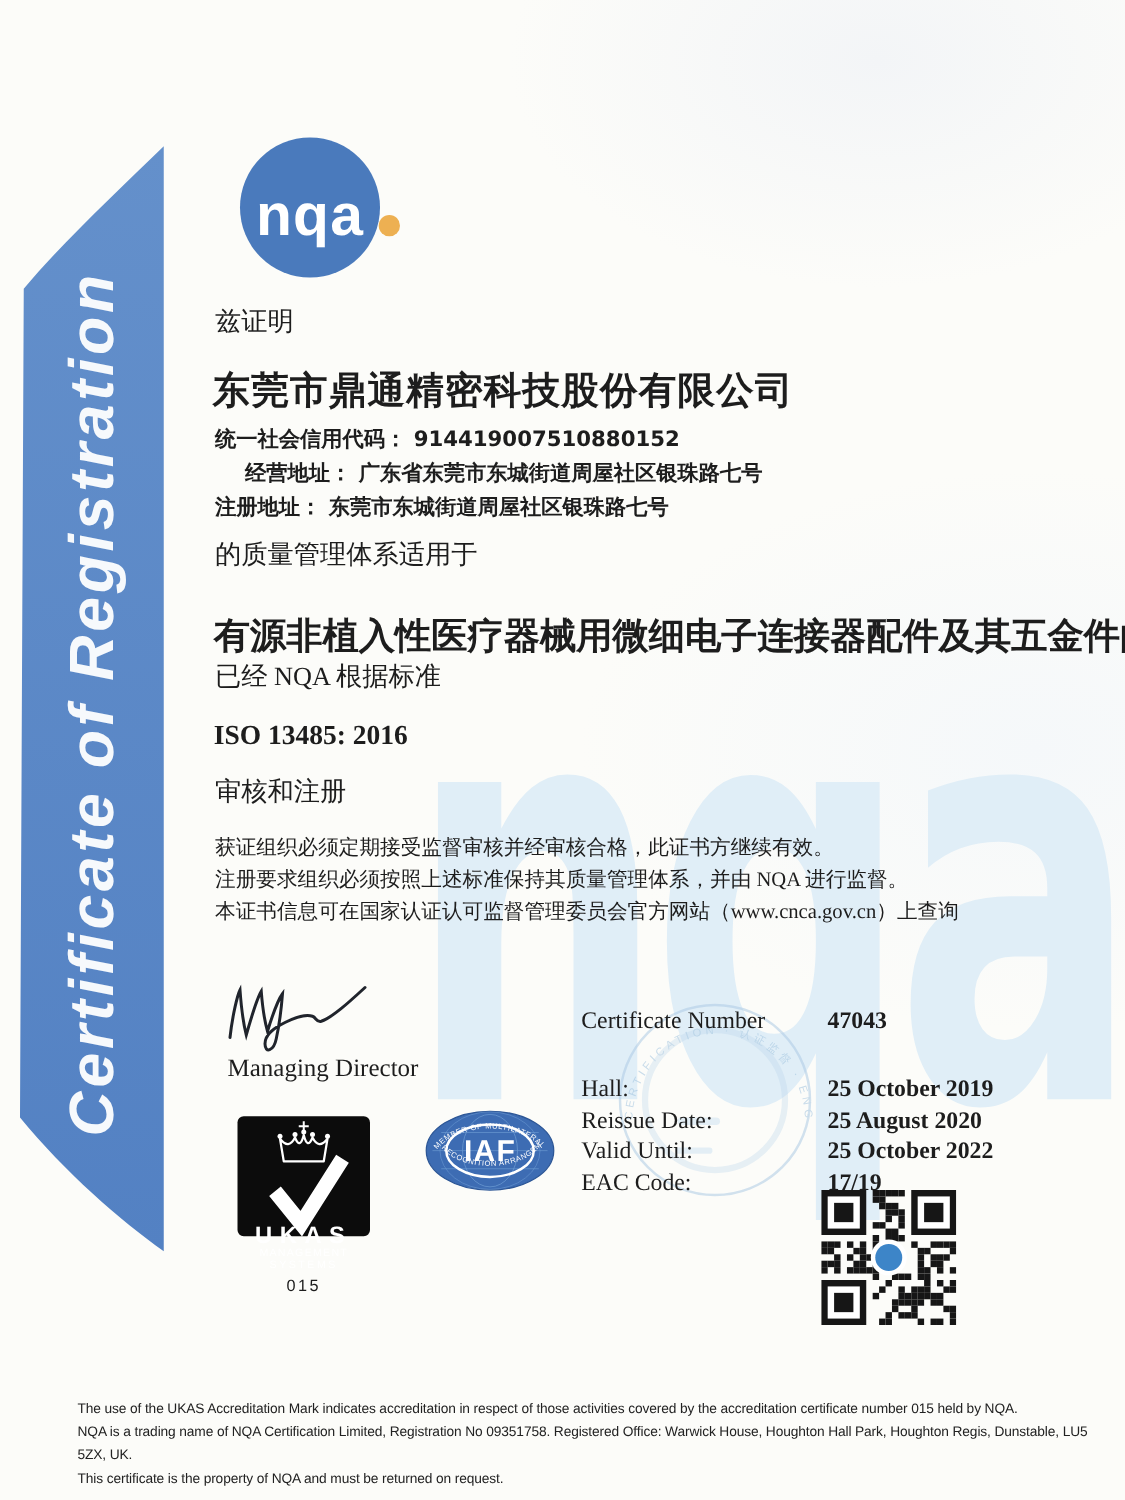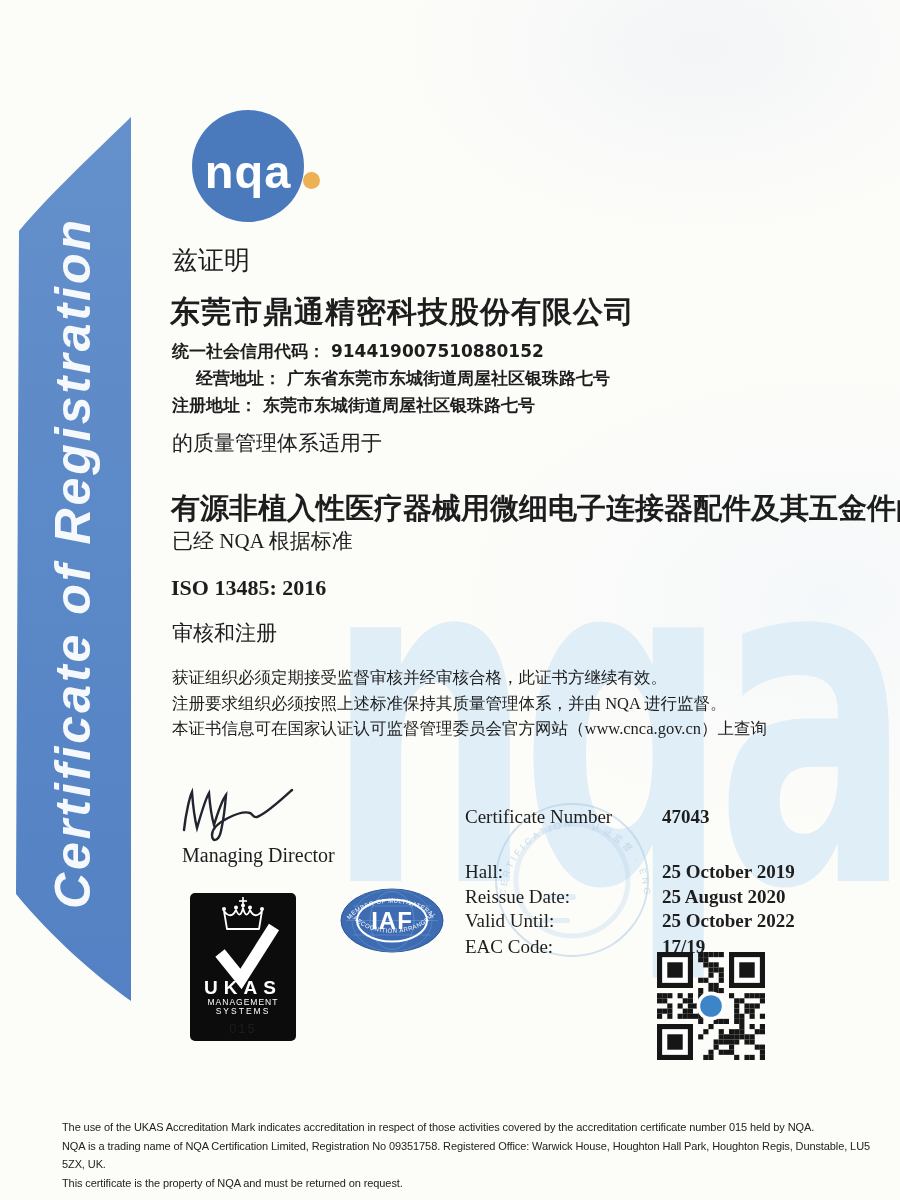--- a/index.html
+++ b/index.html
@@ -24,41 +24,41 @@
   
   .logo-circle{left:192px;top:110px;width:112px;height:112px;border-radius:50%;
     background:#4a7abc;display:flex;align-items:center;justify-content:center;z-index:5;}
   .logo-circle span{font-family:"Liberation Sans","DejaVu Sans",sans-serif;font-weight:bold;
     font-size:47px;color:#fff;letter-spacing:1px;padding-top:10px;}
   .logo-dot{left:303px;top:172px;width:17px;height:17px;border-radius:50%;background:#edb052;z-index:5;}
   
   .t{z-index:6;white-space:nowrap;}
   .cjk-serif{font-family:"Liberation Serif","DejaVu Serif",serif;}
   .cjk-bold{font-family:"DejaVu Sans","Liberation Sans",sans-serif;font-weight:bold;}
-  .intro{left:172px;top:243px;font-size:26px;}
+  .intro{left:172px;top:243px;font-size:21px;}
   .company-name{left:170px;top:292px;font-size:30px;letter-spacing:1px;}
   .meta{font-size:17px;font-family:"DejaVu Sans","Liberation Sans",sans-serif;font-weight:600;}
   .credit{left:172px;top:340px;}
   .addr1{left:172px;top:367px;margin-left:24px;}
   .addr2{left:172px;top:394px;}
   .applies{left:172px;top:429px;font-size:21px;}
   .scope{left:171px;top:489px;font-size:29px;}
   .audited{left:172px;top:527px;font-size:21px;}
   .standard{left:171px;top:575px;font-size:22px;font-weight:bold;}
   .registered{left:172px;top:619px;font-size:21px;}
   .notes{left:172px;top:665px;font-size:16.5px;line-height:25.5px;z-index:6;}
   
   .sig{left:178px;top:784px;z-index:6;}
   .sig-title{left:182px;top:844px;font-size:20px;}
   
   .drow{left:0;top:0;width:900px;z-index:6;position:absolute;}
   .drow .lbl{position:absolute;left:465px;font-size:19px;white-space:nowrap;}
   .drow .val{position:absolute;left:662px;font-size:19px;font-weight:bold;white-space:nowrap;}
   
-  .ukas-box{left:190px;top:893px;width:106px;height:148px;background:#0c0c0c;border-radius:5px;z-index:6;}
+  .ukas-box{left:190px;top:893px;width:106px;height:96px;background:#0c0c0c;border-radius:5px;z-index:6;}
   .ukas-number{left:190px;top:1021px;width:106px;text-align:center;
     font-family:"Liberation Sans","DejaVu Sans",sans-serif;font-size:13px;letter-spacing:2px;z-index:6;}
   .iaf{left:339px;top:887px;z-index:6;}
   .qr{left:657px;top:952px;width:108px;height:108px;z-index:6;}
   
   .footer{left:62px;top:1118px;width:812px;z-index:6;
     font-family:"Liberation Sans","DejaVu Sans",sans-serif;font-size:11px;line-height:18.5px;
     color:#222;letter-spacing:-0.1px;}
 </style>
 </head>

